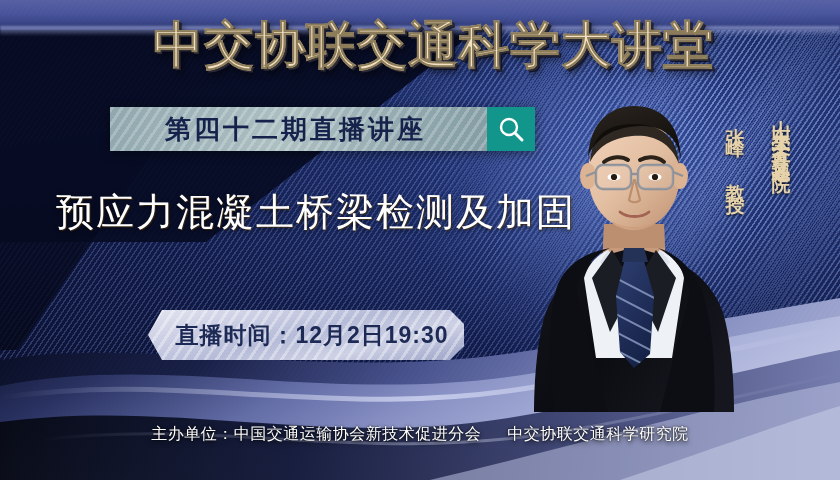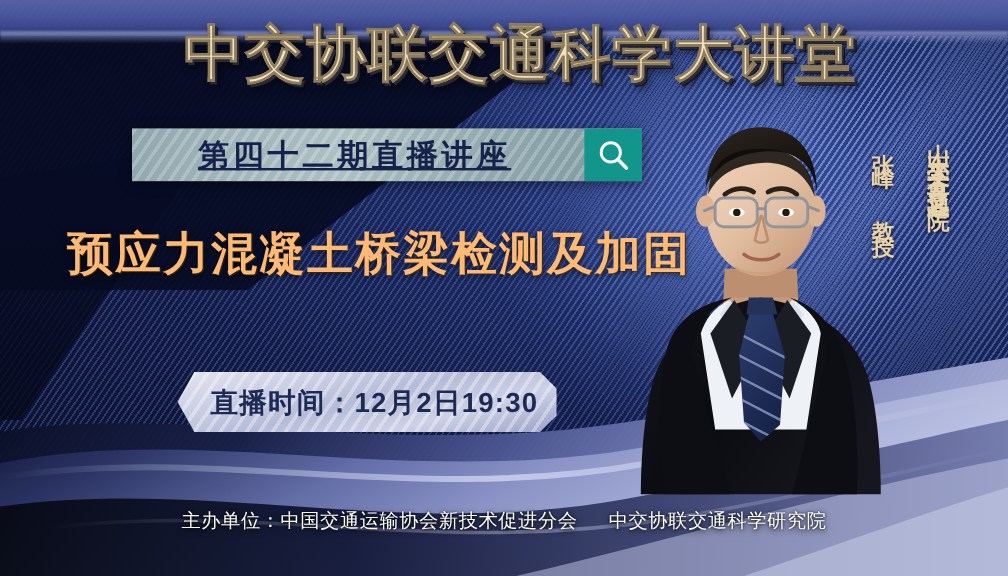--- a/index.html
+++ b/index.html
@@ -111,36 +111,35 @@
       rgba(255,255,255,.22) 5px,
       rgba(255,255,255,.22) 8px);
     pointer-events:none;
   }
   .sub-text{
     position:relative;
     flex:1;text-align:center;
     font-size:26px;font-weight:bold;letter-spacing:3px;
     color:#16224c;
     padding-right:6px;
-    text-decoration:underline;
   }
   .sub-icon{
     position:relative;
     width:48px;height:44px;flex:0 0 48px;
     background:#12968c;
     display:flex;align-items:center;justify-content:center;
   }
   .sub-icon svg{display:block;}
 
   
   .lecture-title{
     position:absolute;left:56px;top:186px;
     font-size:38px;line-height:52px;
-    font-weight:bold;letter-spacing:2px;
-    color:#fdba74;
+    font-weight:normal;letter-spacing:2px;
+    color:#ffffff;
     white-space:nowrap;
     text-shadow:0 2px 5px rgba(0,0,0,.55), 1px 1px 0 rgba(90,58,10,.7);
   }
 
   
   .time-pill{
     position:absolute;left:148px;top:310px;
     width:316px;height:50px;
     display:flex;align-items:center;justify-content:center;
     background:linear-gradient(165deg,#e3e4ef 0%,#cfd2e6 22%,#b6bcd8 48%,#cdd1e5 72%,#9aa2c6 100%);

